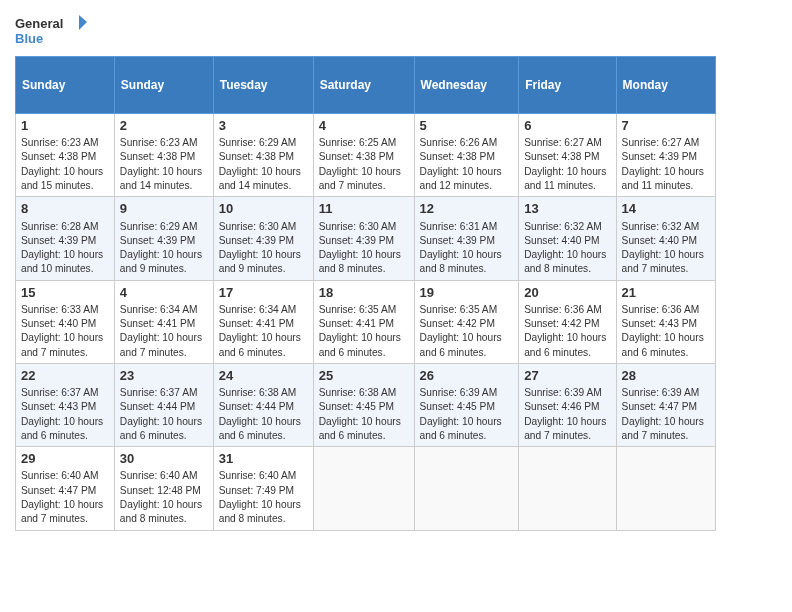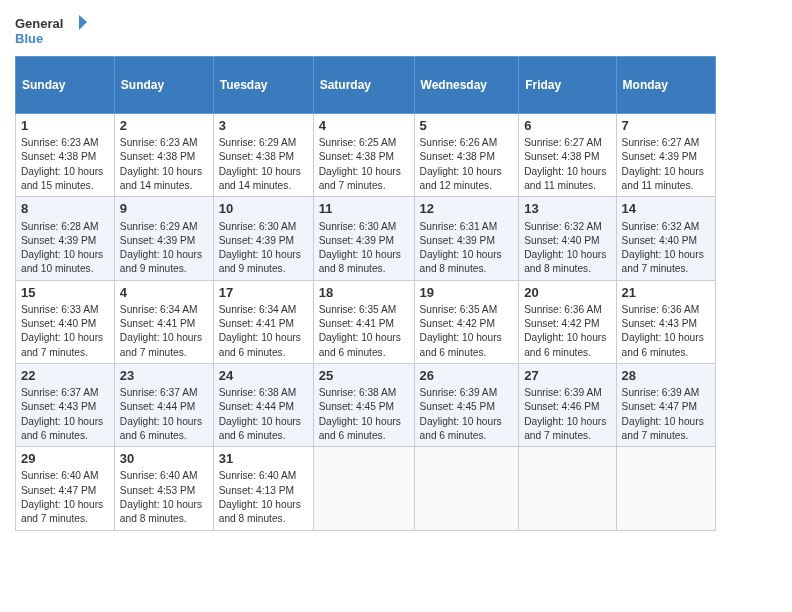--- a/index.html
+++ b/index.html
@@ -321,28 +321,28 @@
           <td>
             <span class="day-num">29</span>
             <div>Sunrise: 6:40 AM</div>
             <div>Sunset: 4:47 PM</div>
             <div>Daylight: 10 hours</div>
             <div>and 7 minutes.</div>
           </td>
           <td>
             <span class="day-num">30</span>
             <div>Sunrise: 6:40 AM</div>
-            <div>Sunset: 4:53 PM</div>
+            <div>Sunset: 12:48 PM</div>
             <div>Daylight: 10 hours</div>
             <div>and 8 minutes.</div>
           </td>
           <td>
             <span class="day-num">31</span>
             <div>Sunrise: 6:40 AM</div>
-            <div>Sunset: 4:13 PM</div>
+            <div>Sunset: 7:49 PM</div>
             <div>Daylight: 10 hours</div>
             <div>and 8 minutes.</div>
           </td>
           <td class="empty-cell"></td>
           <td class="empty-cell"></td>
           <td class="empty-cell"></td>
           <td class="empty-cell"></td>
         </tr>
       </tbody>
   </table>

